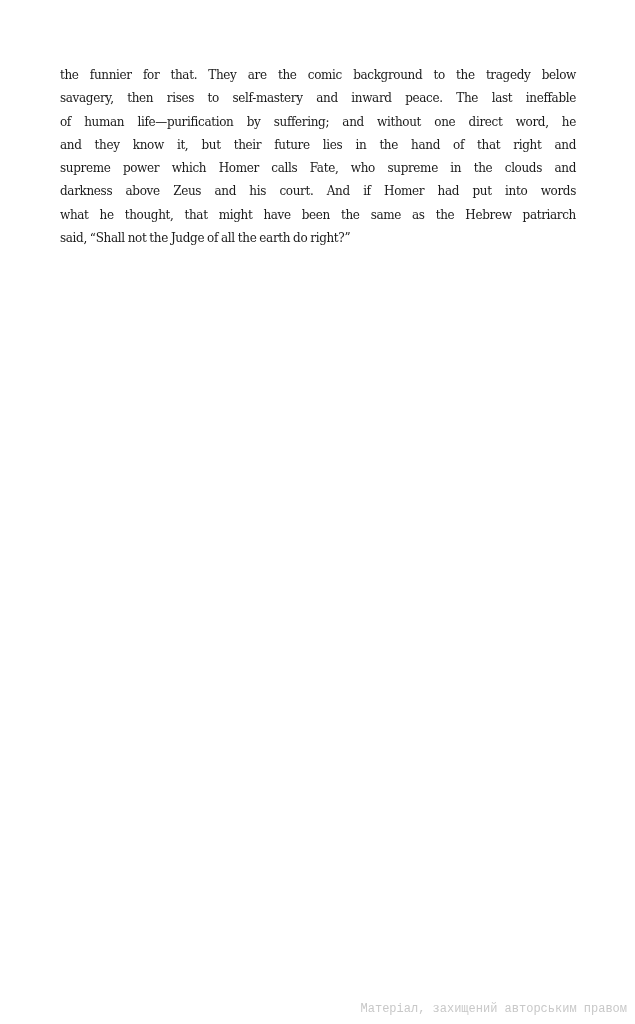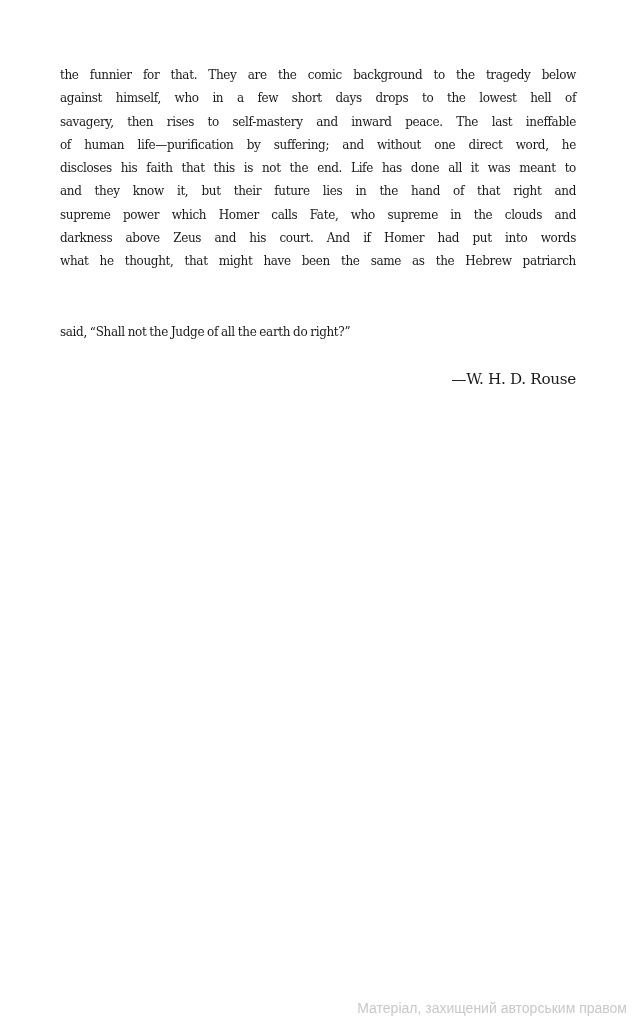--- a/index.html
+++ b/index.html
@@ -12,51 +12,48 @@
     width: 516px;
     font-family: "DejaVu Serif", "Liberation Serif", serif;
     font-size: 12px;
     line-height: 23.3px;
     color: #1a1a1a;
     text-align: justify;
     letter-spacing: -0.35px;
     word-spacing: -0.5px;
   }
   .line { display: block; text-align: justify; text-align-last: justify; white-space: nowrap; }
-  .line.last { text-align-last: left; margin-top: 47px; }
+  .line.last { text-align-last: left; }
   .attribution {
     position: absolute;
     right: 59px;
     top: 368px;
     font-family: "DejaVu Serif", "Liberation Serif", serif;
     font-size: 15.2px;
     line-height: 23px;
     color: #1a1a1a;
     letter-spacing: -0.3px;
   }
   .watermark {
     position: absolute;
     right: 8px;
     bottom: 8px;
-    font-family: Liberation Sans, sans-serif;
-    font-size: 14px;
+    font-family: Liberation Mono, monospace;
+    font-size: 12px;
     color: #c8c8c8;
   }
 </style>
 </head>
 <body>
 
 <div class="page">
   <div class="body-text">
     <span class="line">the funnier for that. They are the comic background to the tragedy below</span>
-    <span class="line">against himself, who in a few short days drops to the lowest hell of</span>
     <span class="line">savagery, then rises to self-mastery and inward peace. The last ineffable</span>
     <span class="line">of human life—purification by suffering; and without one direct word, he</span>
-    <span class="line">discloses his faith that this is not the end. Life has done all it was meant to</span>
     <span class="line">and they know it, but their future lies in the hand of that right and</span>
     <span class="line">supreme power which Homer calls Fate, who supreme in the clouds and</span>
     <span class="line">darkness above Zeus and his court. And if Homer had put into words</span>
     <span class="line">what he thought, that might have been the same as the Hebrew patriarch</span>
     <span class="line last">said, “Shall not the Judge of all the earth do right?”</span>
   </div>
-  <div class="attribution">—W. H. D. Rouse</div>
   <div class="watermark">Матеріал, захищений авторським правом</div>
 </div>
 
 </body></html>

